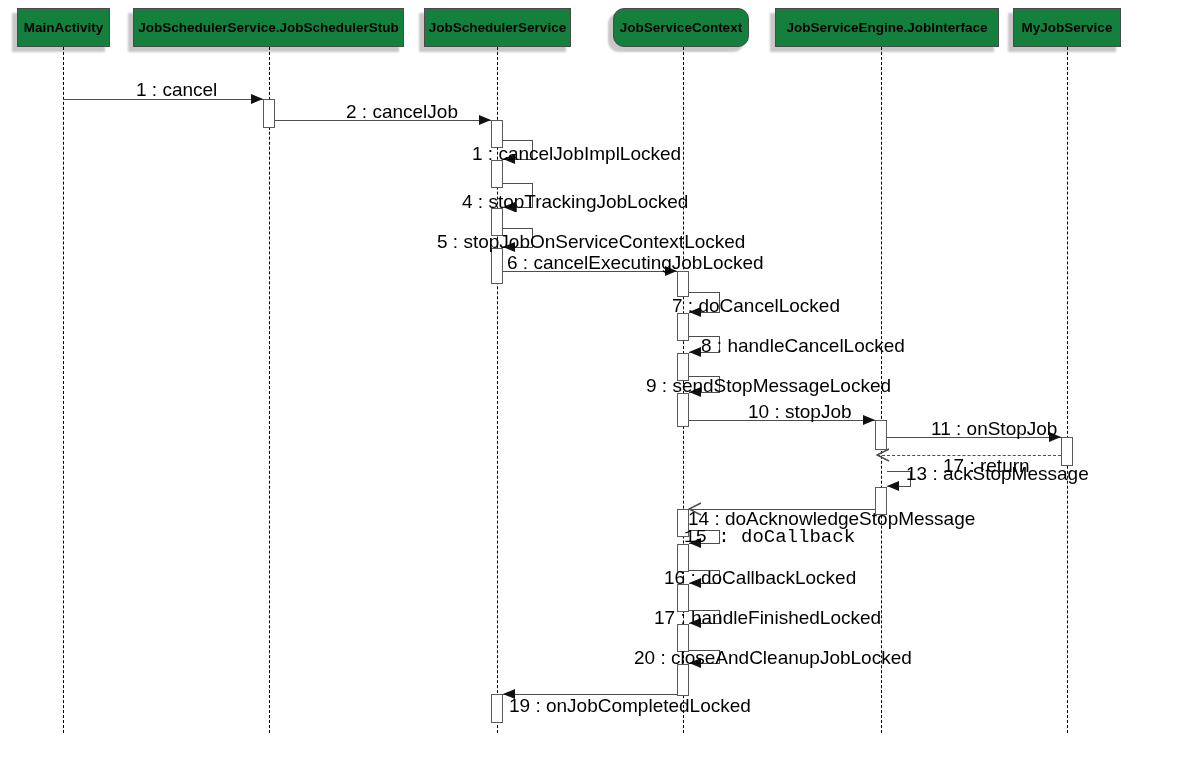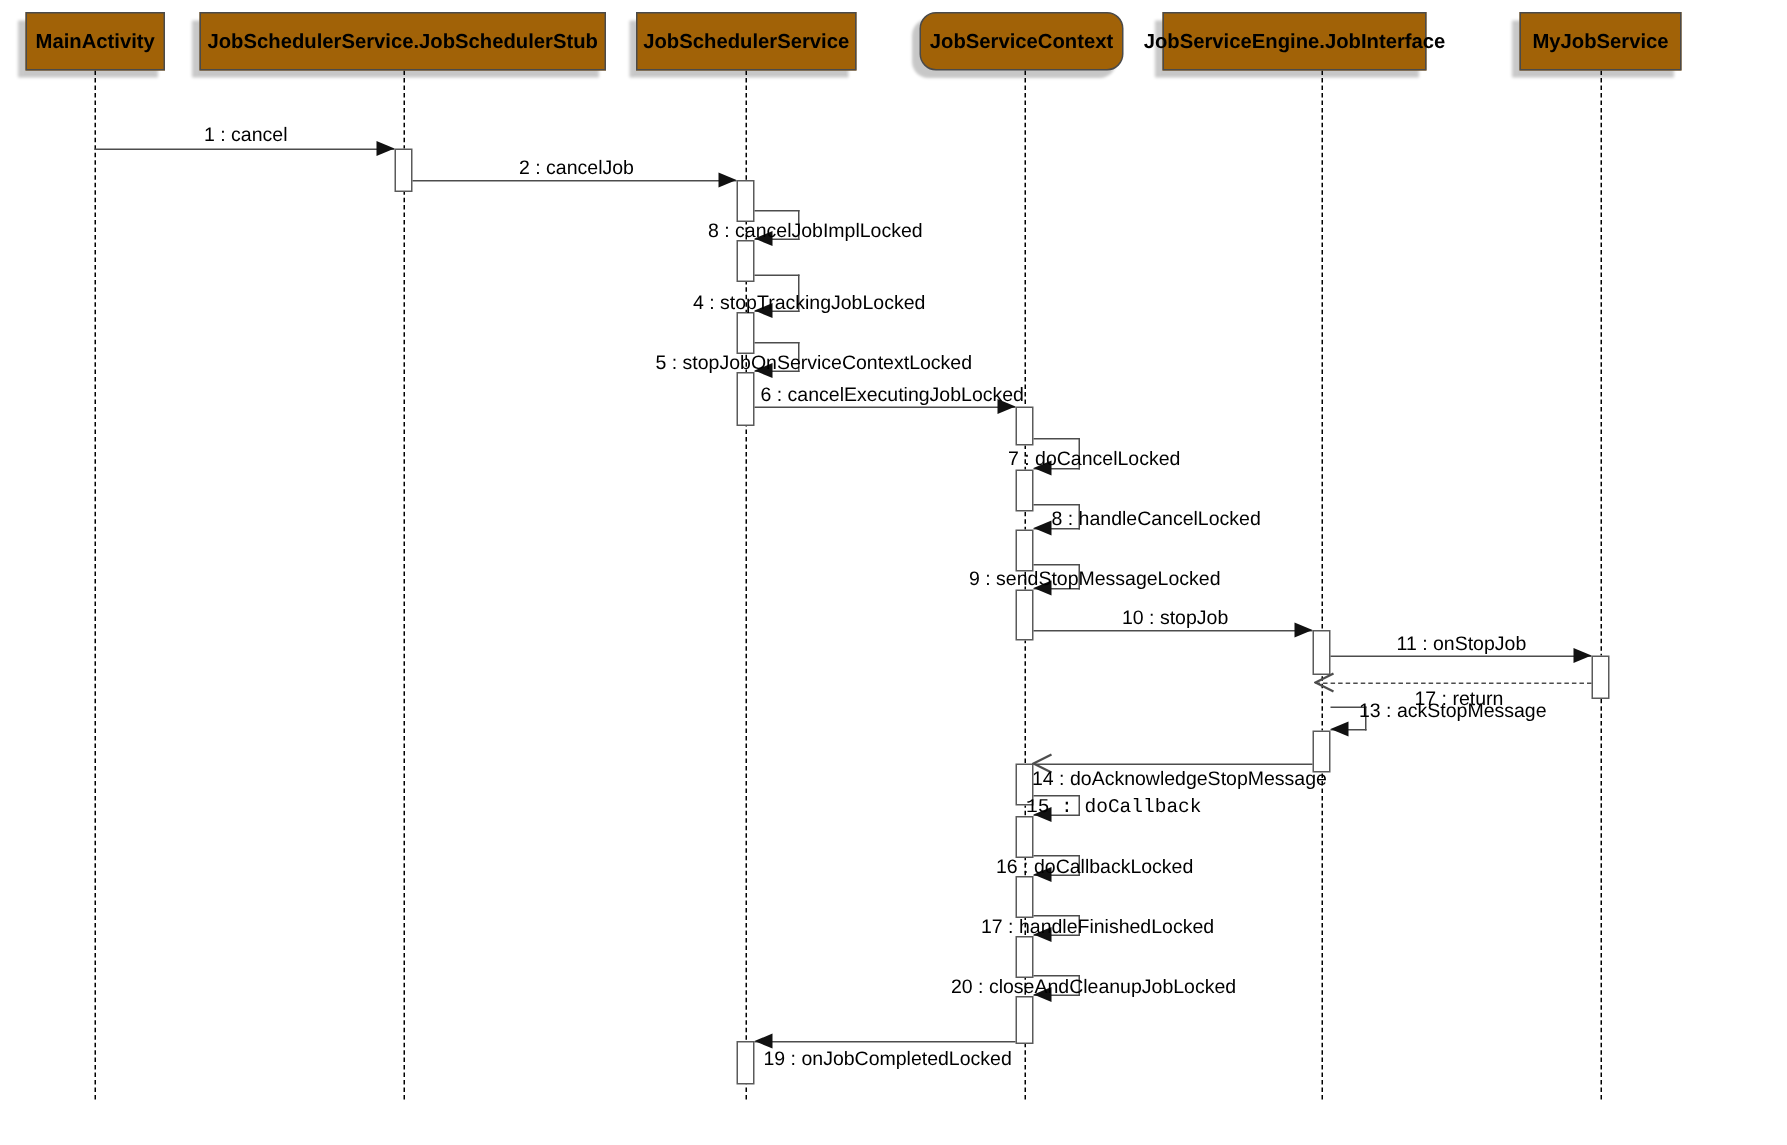--- a/index.html
+++ b/index.html
@@ -6,21 +6,21 @@
   .canvas{
     position:relative;
     width:1191px;height:763px;
     background:#ffffff;
     font-family:"Liberation Sans", sans-serif;
     overflow:hidden;
   }
   .head-box{
     position:absolute;
     top:8px;height:39px;
-    background:#a16207;
+    background:#15803d;
     border:1.6px solid #4a4a4a;
     box-shadow:-5px 5px 2px rgba(0,0,0,0.22);
     display:flex;align-items:center;justify-content:center;
     font-weight:bold;font-size:13.5px;color:#000;
     white-space:nowrap;
     box-sizing:border-box;
     z-index:6;
   }
   .lifeline{
     position:absolute;
@@ -55,41 +55,41 @@
     position:absolute;width:0;height:0;
     border-top:5px solid transparent;
     border-bottom:5px solid transparent;
     z-index:4;
   }
   .arrow-filled.right{border-left:12px solid #111;}
   .arrow-filled.left{border-right:12px solid #111;}
   .arrow-open{position:absolute;z-index:4;}
   .msg-label{
     position:absolute;
-    font-size:13px;color:#000;
+    font-size:19px;color:#000;
     white-space:nowrap;
     z-index:5;
     line-height:13px;
   }
 </style>
 </head>
 <body>
 
 <div class="canvas">
     <div class="lifeline" style="left: 63px; height: 686px;"></div>
     <div class="lifeline" style="left: 269px; height: 686px;"></div>
     <div class="lifeline" style="left: 497px; height: 686px;"></div>
     <div class="lifeline" style="left: 683px; height: 686px;"></div>
     <div class="lifeline" style="left: 881px; height: 686px;"></div>
     <div class="lifeline" style="left: 1067px; height: 686px;"></div>
     <div class="head-box" style="left: 17px; width: 93px;">MainActivity</div>
     <div class="head-box" style="left: 133px; width: 271px;">JobSchedulerService.JobSchedulerStub</div>
     <div class="head-box" style="left: 424px; width: 147px;">JobSchedulerService</div>
     <div class="head-box" style="left: 613px; width: 136px; border-radius: 11px;">JobServiceContext</div>
-    <div class="head-box" style="left: 775px; width: 176px;">JobServiceEngine.JobInterface</div>
+    <div class="head-box" style="left: 775px; width: 224px;">JobServiceEngine.JobInterface</div>
     <div class="head-box" style="left: 1013px; width: 108px;">MyJobService</div>
     <div class="activation" style="left: 263px; top: 99px; height: 29px;"></div>
     <div class="activation" style="left: 491px; top: 120px; height: 28px;"></div>
     <div class="activation" style="left: 491px; top: 160px; height: 28px;"></div>
     <div class="activation" style="left: 491px; top: 208px; height: 28px;"></div>
     <div class="activation" style="left: 491px; top: 248px; height: 36px;"></div>
     <div class="activation" style="left: 677px; top: 271px; height: 26px;"></div>
     <div class="activation" style="left: 677px; top: 313px; height: 28px;"></div>
     <div class="activation" style="left: 677px; top: 353px; height: 28px;"></div>
     <div class="activation" style="left: 677px; top: 393px; height: 34px;"></div>
@@ -103,21 +103,21 @@
     <div class="activation" style="left: 677px; top: 664px; height: 32px;"></div>
     <div class="activation" style="left: 491px; top: 694px; height: 29px;"></div>
     <div class="msg-line" style="left: 63px; top: 99px; width: 200px;"></div>
     <div class="arrow-filled right" style="top: 94px; left: 251px;"></div>
     <div class="msg-label" style="left: 136px; top: 83px;">1 : cancel</div>
     <div class="msg-line" style="left: 275px; top: 120px; width: 216px;"></div>
     <div class="arrow-filled right" style="top: 115px; left: 479px;"></div>
     <div class="msg-label" style="left: 346px; top: 105px;">2 : cancelJob</div>
     <div class="self-bracket" style="left: 503px; top: 140px; width: 30px; height: 20px;"></div>
     <div class="arrow-filled left" style="top: 154px; left: 503px;"></div>
-    <div class="msg-label" style="left: 472px; top: 147px;">8 : cancelJobImplLocked</div>
+    <div class="msg-label" style="left: 472px; top: 147px;">1 : cancelJobImplLocked</div>
     <div class="self-bracket" style="left: 503px; top: 183px; width: 30px; height: 25px;"></div>
     <div class="arrow-filled left" style="top: 202px; left: 503px;"></div>
     <div class="msg-label" style="left: 462px; top: 195px;">4 : stopTrackingJobLocked</div>
     <div class="self-bracket" style="left: 503px; top: 228px; width: 30px; height: 20px;"></div>
     <div class="arrow-filled left" style="top: 242px; left: 503px;"></div>
     <div class="msg-label" style="left: 437px; top: 235px;">5 : stopJobOnServiceContextLocked</div>
     <div class="msg-line" style="left: 503px; top: 271px; width: 174px;"></div>
     <div class="arrow-filled right" style="top: 266px; left: 665px;"></div>
     <div class="msg-label" style="left: 507px; top: 256px;">6 : cancelExecutingJobLocked</div>
     <div class="self-bracket" style="left: 689px; top: 292px; width: 31px; height: 21px;"></div>

